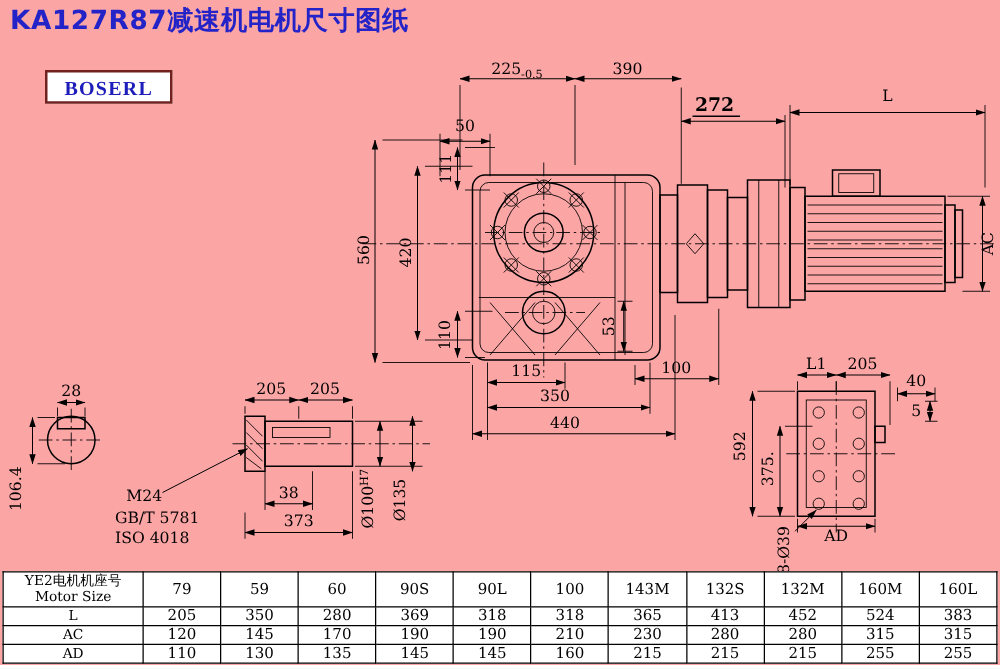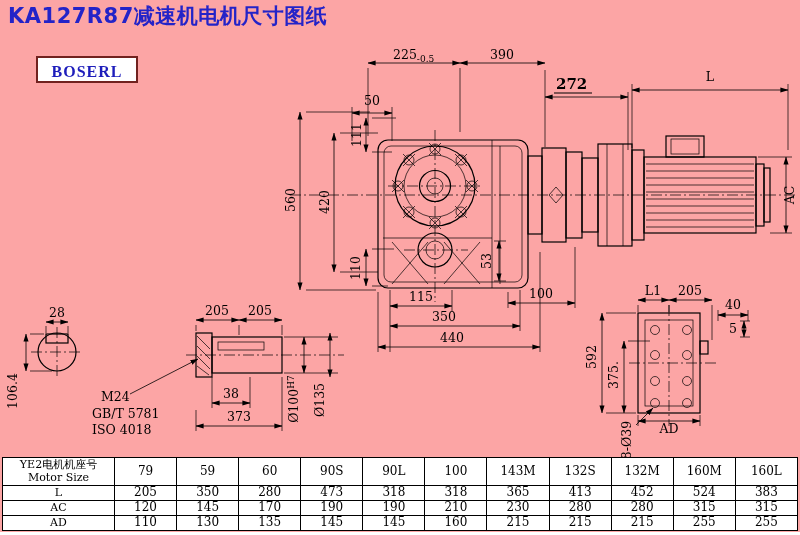--- a/index.html
+++ b/index.html
@@ -287,21 +287,21 @@
       <th>132S</th>
       <th>132M</th>
       <th>160M</th>
       <th>160L</th>
     </tr>
     <tr>
       <th class="first">L</th>
       <td>205</td>
       <td>350</td>
       <td>280</td>
-      <td>473</td>
+      <td>369</td>
       <td>318</td>
       <td>318</td>
       <td>365</td>
       <td>413</td>
       <td>452</td>
       <td>524</td>
       <td>383</td>
     </tr>
     <tr>
       <th class="first">AC</th>

